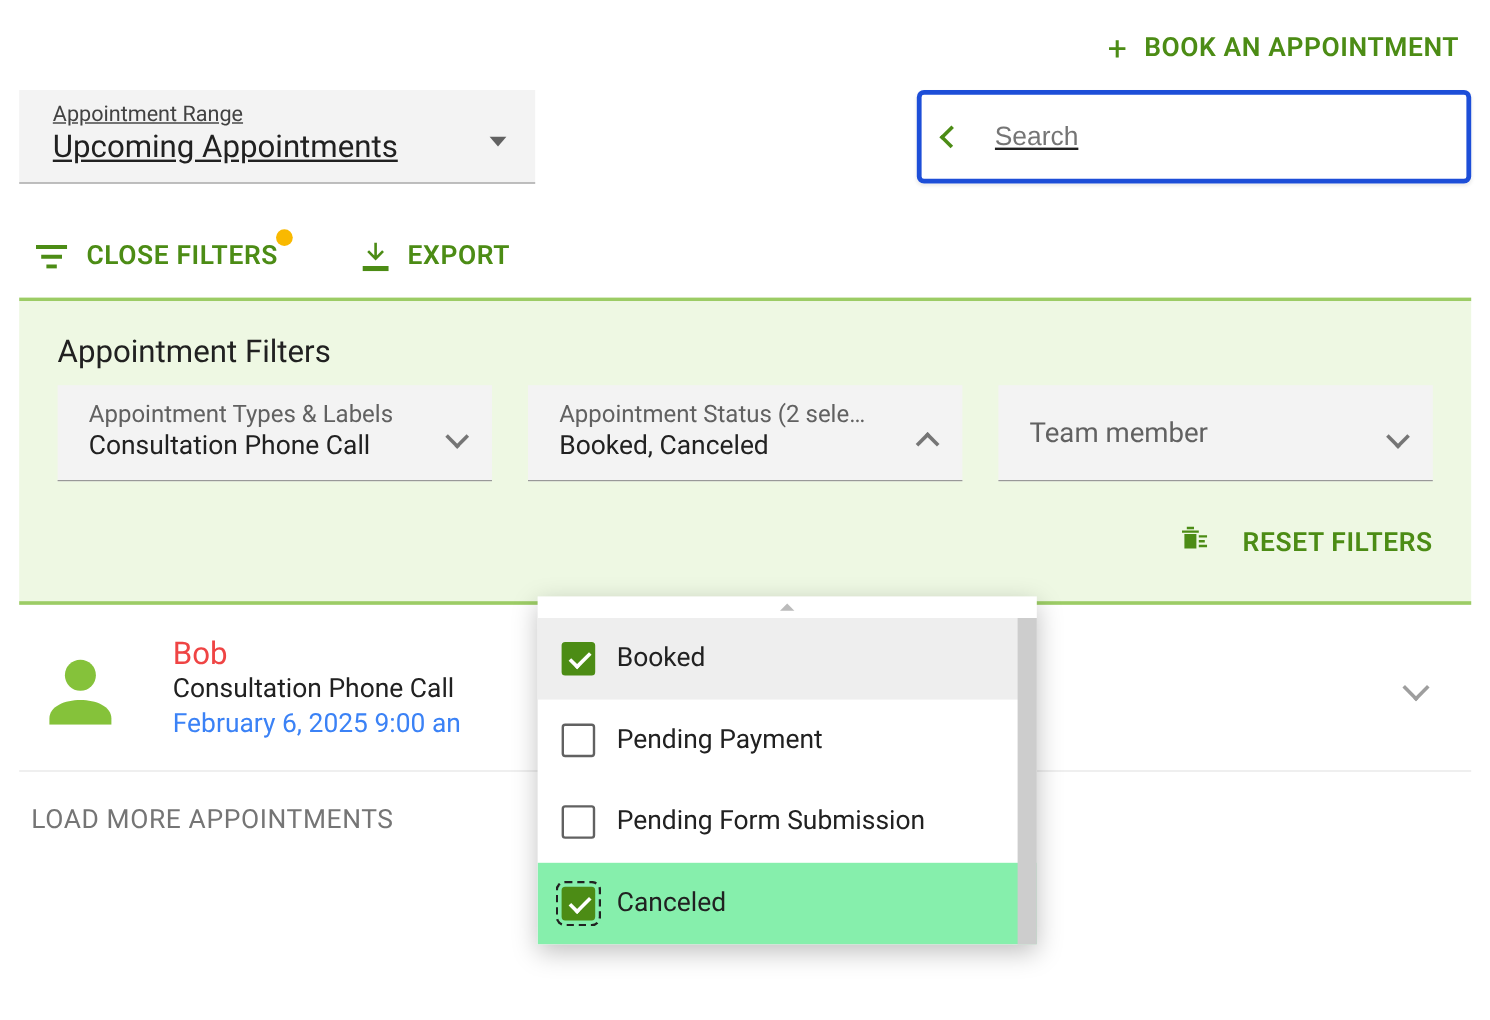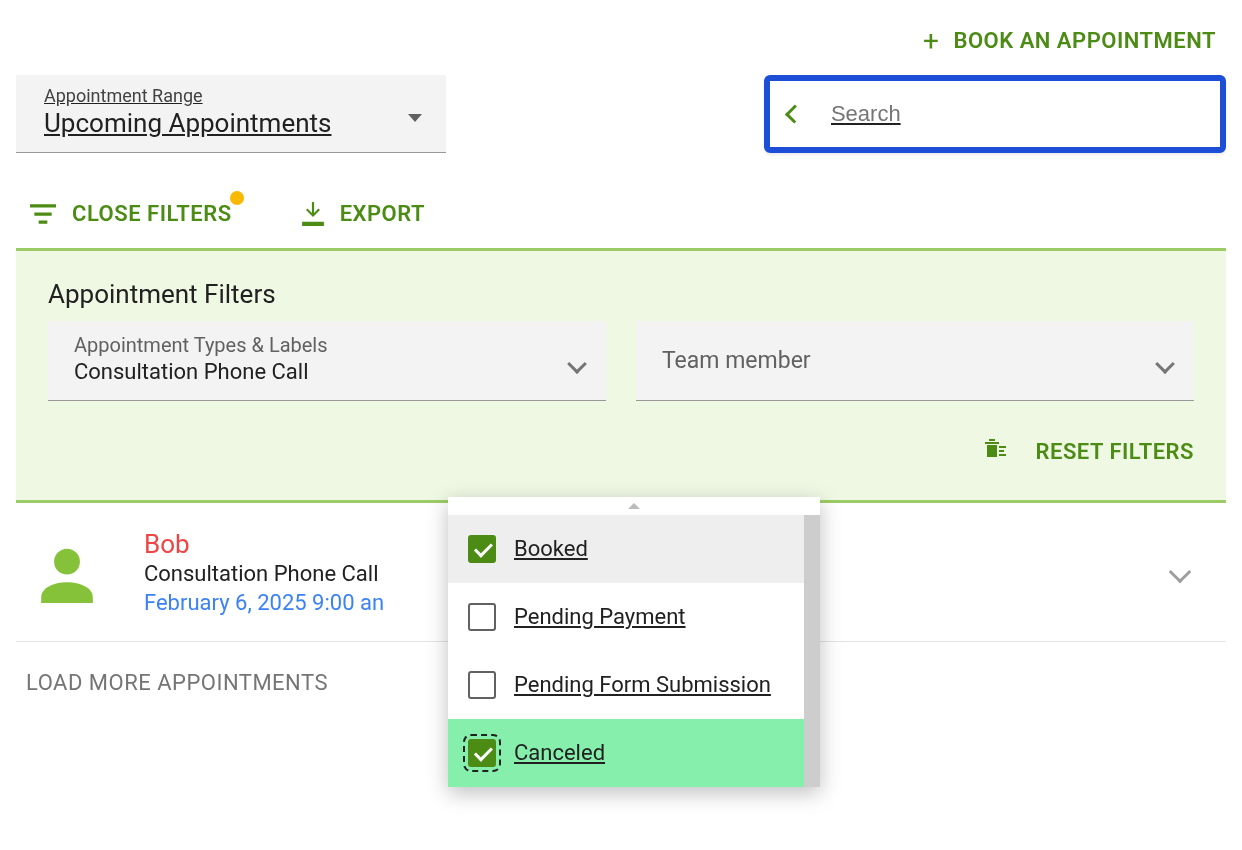--- a/index.html
+++ b/index.html
@@ -64,21 +64,21 @@
     right: 24px;
     top: 50%;
     width: 0; height: 0;
     border-left: 7px solid transparent;
     border-right: 7px solid transparent;
     border-top: 8px solid #616161;
   }
 
   .search-box {
     flex: 0 0 462px;
-    border: 6px solid #1d4ed8;
+    border: 4px solid #1d4ed8;
     border-radius: 6px;
     box-shadow: 0 2px 3px rgba(0,0,0,0.08);
     display: flex;
     align-items: center;
     padding: 0 18px;
     height: 78px;
   }
   .chevron-left {
     width: 14px; height: 14px;
     border-left: 3px solid #4c8c15;
@@ -229,26 +229,25 @@
     color: #757575;
     letter-spacing: 0.5px;
     padding: 28px 10px;
   }
 
   
   .popover {
     position: absolute;
     left: 448px;
     top: 497px;
-    width: 372px;
+    width: 416px;
     background: #fff;
     box-shadow: 0 6px 20px rgba(0,0,0,0.25);
     z-index: 50;
     padding-top: 18px;
-    text-decoration: underline;
   }
   .pop-scroll-hint {
     position:absolute;
     top:6px;
     left:50%;
     margin-left:-6px;
     width:0;height:0;
     border-left:6px solid transparent;
     border-right:6px solid transparent;
     border-bottom:6px solid #bbb;
@@ -350,20 +349,25 @@
   <div class="filter-panel">
     <div class="filter-title">Appointment Filters</div>
 
     <div class="filter-row">
       <div class="fcell">
         <div class="flabel">Appointment Types &amp; Labels</div>
         <div class="fvalue">Consultation Phone Call</div>
         <div class="chev"></div>
       </div>
 
+      <div class="fcell">
+        <div class="flabel">Appointment Status (2 sele…</div>
+        <div class="fvalue">Booked, Canceled</div>
+        <div class="chev up"></div>
+      </div>
 
       <div class="fcell noheader">
         <div class="fvalue placeholder">Team member</div>
         <div class="chev"></div>
       </div>
     </div>
 
     <div class="reset-row">
       <div class="reset-btn">
         <span>

